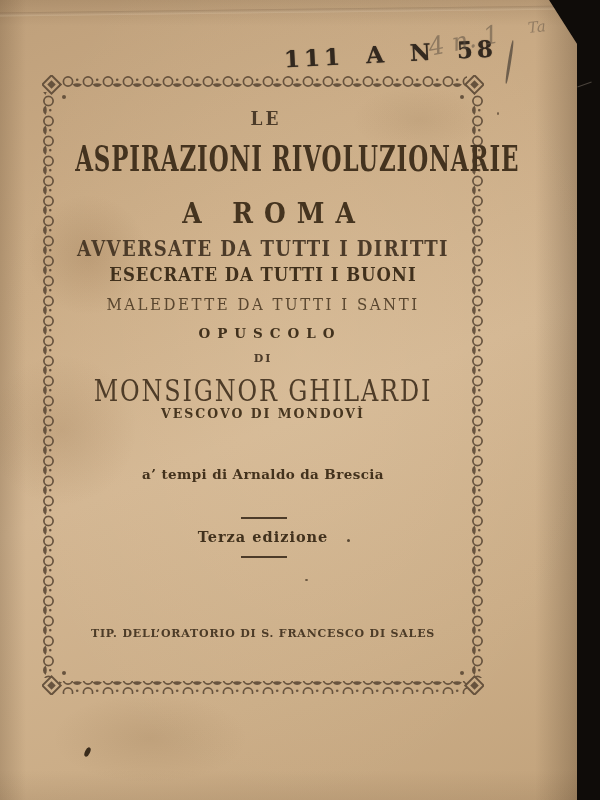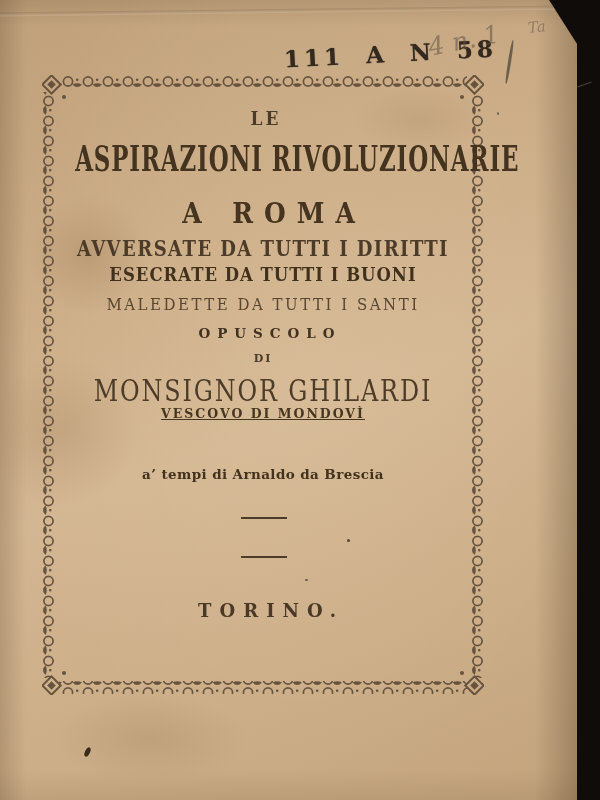--- a/index.html
+++ b/index.html
@@ -29,21 +29,21 @@
       color:#4c3b29;transform-origin:50% 0;white-space:nowrap;}
   .le        {top:110px;font-size:17px;letter-spacing:3px;padding-left:3px;font-weight:600;transform:scaleY(1.1);}
   .title     {top:141px;font-size:27px;font-weight:bold;letter-spacing:1px;color:#44331f;transform:scale(.85,1.32);}
   .roma      {top:200px;font-size:25px;font-weight:600;letter-spacing:11px;padding-left:11px;color:#45341f;transform:scaleY(1.1);}
   .diritti   {top:238px;font-size:19px;font-weight:600;letter-spacing:1.5px;transform:scale(.95,1.15);}
   .buoni     {top:267px;font-size:16.5px;font-weight:bold;letter-spacing:1px;color:#40301c;transform:scaleY(1.1);}
   .santi     {top:297px;font-size:15px;letter-spacing:2.5px;color:#59462f;transform:scaleY(1.05);}
   .opuscolo  {top:327px;font-size:13.5px;font-weight:bold;letter-spacing:7px;padding-left:7px;color:#41311d;}
   .di        {top:353px;font-size:11px;font-weight:600;letter-spacing:2px;}
   .author    {top:376px;font-size:26px;letter-spacing:2px;color:#4e3c28;transform:scale(.92,1.15);}
-  .role      {top:408px;font-size:12.5px;font-weight:bold;letter-spacing:2px;color:#46351f;text-decoration:underline;}
+  .role      {top:408px;font-size:12.5px;font-weight:bold;letter-spacing:2px;color:#46351f;}
   .note1     {top:436px;font-size:13.5px;font-weight:bold;letter-spacing:.4px;color:#43321d;}
   .note2     {top:455px;font-size:13.5px;font-weight:bold;letter-spacing:.4px;color:#43321d;margin-top:13px;}
   .edition   {top:530px;font-size:14.5px;font-weight:bold;letter-spacing:1px;color:#41311d;}
   .city      {top:602px;font-size:18px;font-weight:600;letter-spacing:8px;padding-left:8px;color:#4a3926;}
   .printer   {top:628px;font-size:11px;font-weight:600;letter-spacing:.8px;color:#4c3b27;}
   .year      {top:646px;font-size:21px;font-weight:600;letter-spacing:2px;color:#46351f;}
   .rule{position:absolute;left:241px;width:46px;height:2px;background:#4c3b29;}
   .rule1{top:517px;} .rule2{top:556px;}
   
   .hand{position:absolute;line-height:1;white-space:nowrap;}
@@ -111,22 +111,23 @@
     <div class="tl roma">A ROMA</div>
     <div class="tl diritti">AVVERSATE DA TUTTI I DIRITTI</div>
     <div class="tl buoni">ESECRATE DA TUTTI I BUONI</div>
     <div class="tl opuscolo">OPUSCOLO</div>
     <div class="tl santi">MALEDETTE DA TUTTI I SANTI</div>
     <div class="tl di">DI</div>
     <div class="tl author">MONSIGNOR GHILARDI</div>
     <div class="tl role">VESCOVO DI MONDOVÌ</div>
     <div class="tl note2">a’ tempi di Arnaldo da Brescia</div>
     <div class="rule rule1"></div>
+    <div class="tl edition">Terza edizione</div>
     <div class="rule rule2"></div>
-    <div class="tl city">TORINO.</div>
+    <div class="tl printer">TIP. DELL’ORATORIO DI S. FRANCESCO DI SALES</div>
 
     <div class="hand ink-mark">111 A N 58</div>
     <div class="hand pencil-note">4 n. 1</div>
     <div class="hand pencil-corner">Ta</div>
     <div class="pencil-stroke"></div>
 
     <div class="speck sp1"></div>
     <div class="speck sp2"></div>
     <div class="speck sp3"></div>
     <div class="speck sp4"></div>

